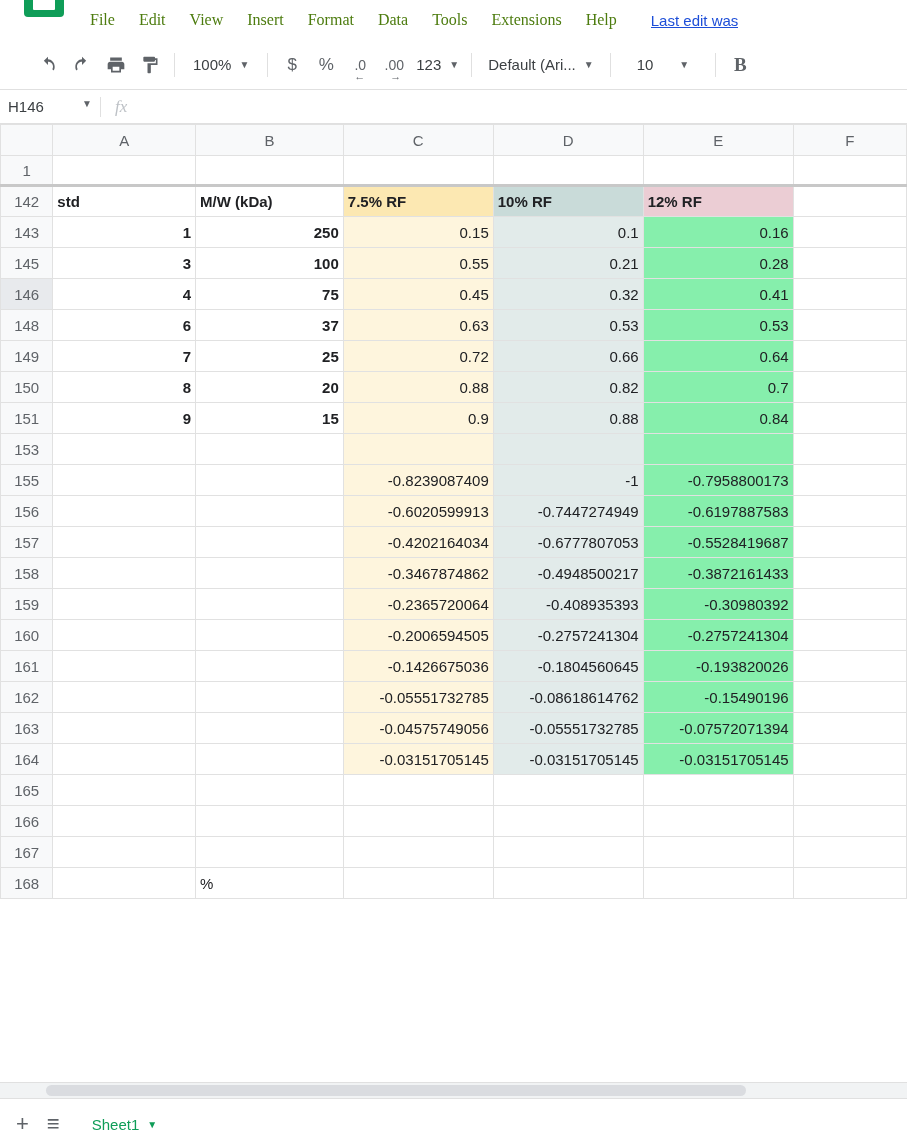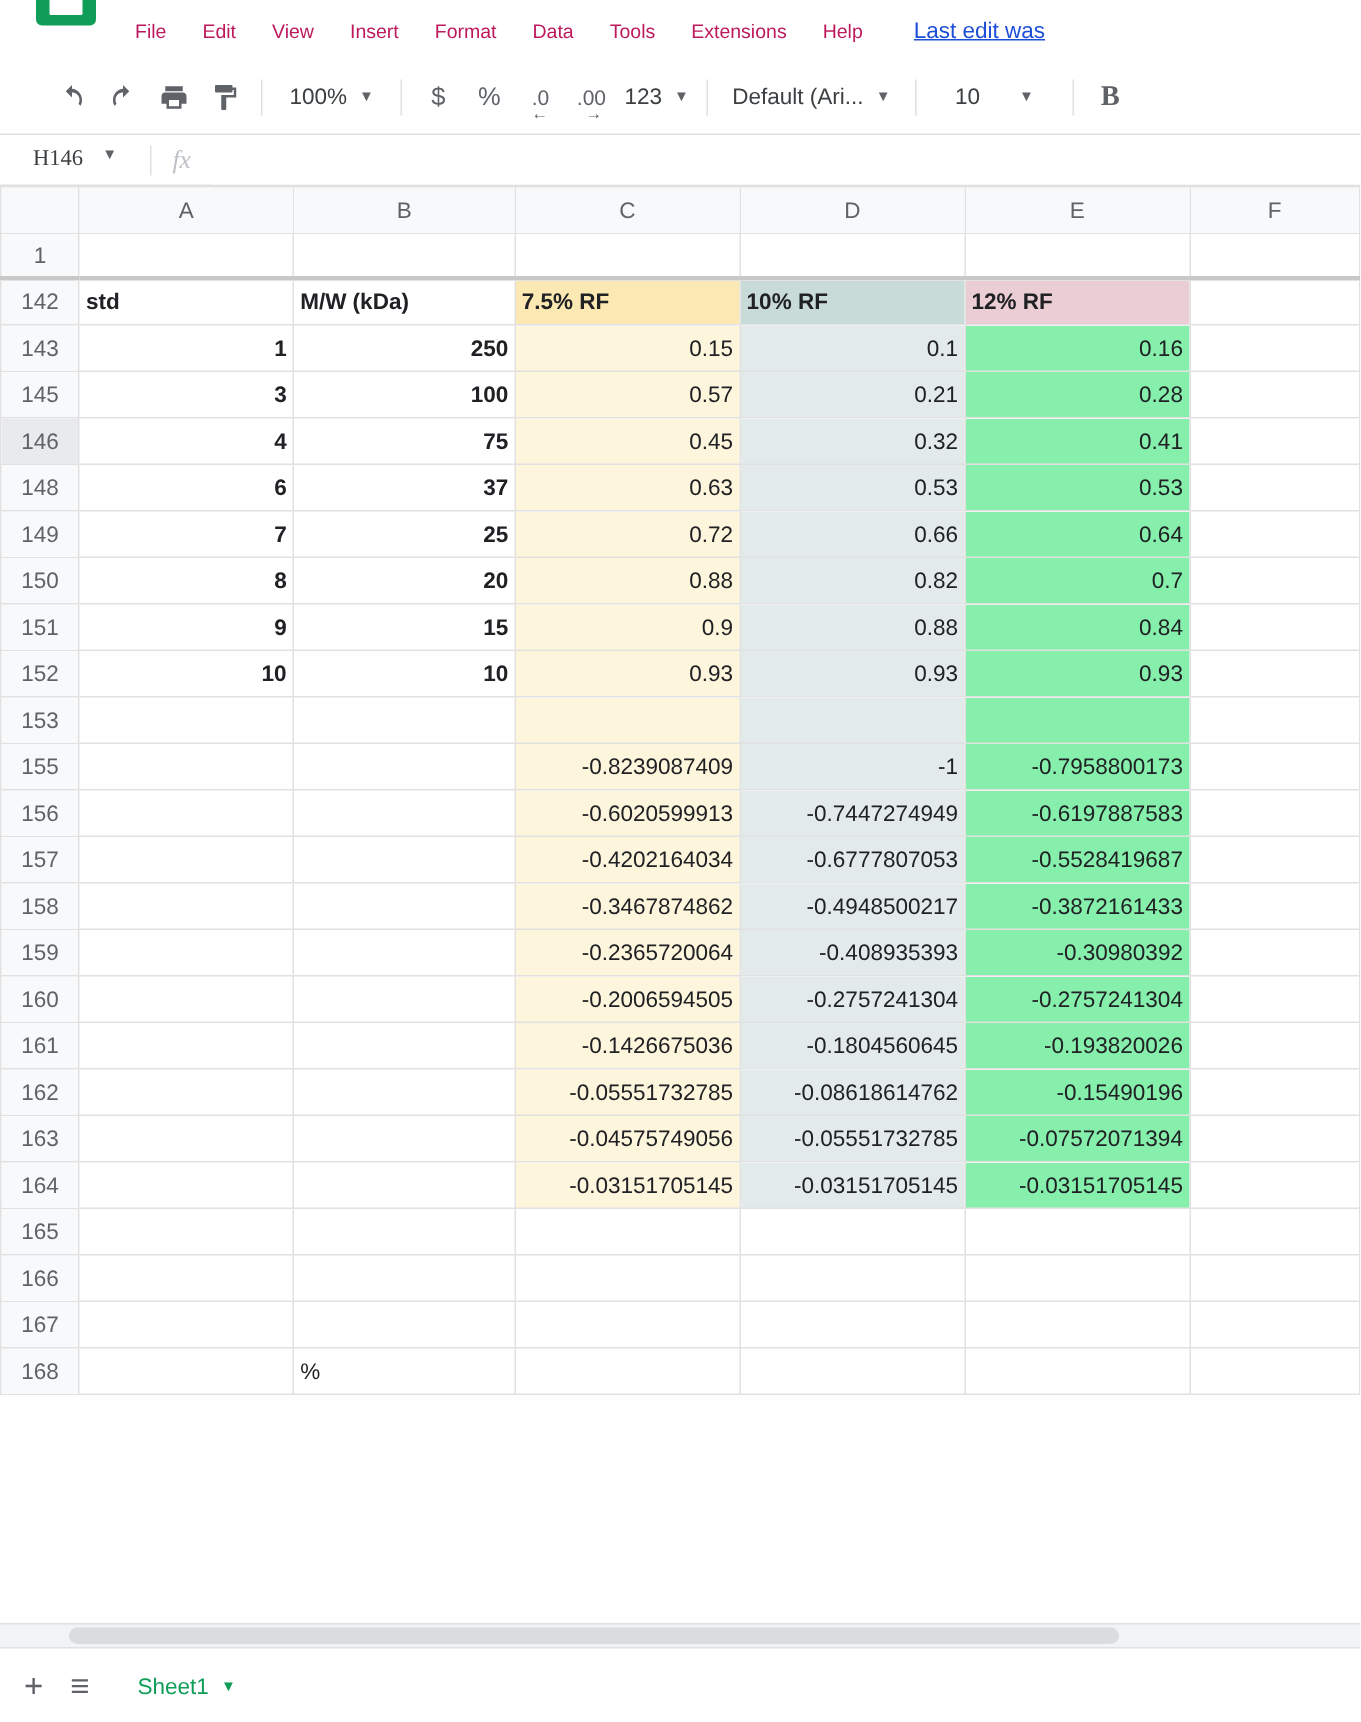--- a/index.html
+++ b/index.html
@@ -6,34 +6,34 @@
 body { font-family: Arial, sans-serif; font-size: 13px; color: #202124; background: #fff; overflow: hidden; }
 .app { width: 907px; height: 1148px; display: flex; flex-direction: column; }
 
 
 .top-section { flex-shrink: 0; }
 .menubar { display: flex; align-items: center; height: 40px; padding-left: 8px; }
 .logo-area { width: 72px; display: flex; align-items: flex-start; justify-content: center; height: 30px; }
 .logo { width: 40px; height: 30px; background: #0f9d58; border-radius: 4px; position: relative; margin-top:-18px;}
 .logo::before { content:""; position:absolute; left:9px; top:7px; width:22px; height:16px; background:#fff; border-radius:1px; }
 .menu-items { display: flex; gap: 4px; }
-.menu-item { padding: 6px 10px; font-size: 13px; color: #be185d; cursor: pointer; border-radius:4px; }
+.menu-item { padding: 6px 10px; font-size: 16px; color: #4d7c0f; cursor: pointer; border-radius:4px;font-family:Liberation Serif, serif; }
 .last-edit { margin-left: 24px; font-size: 15px; color: #1d4ed8; text-decoration: underline; white-space: nowrap; overflow: hidden; }
 
 
 .toolbar { display: flex; align-items: center; height: 50px; border-bottom: 1px solid #e0e0e0; padding: 0 8px; gap: 2px; }
 .tb-btn { width: 32px; height: 32px; display:flex; align-items:center; justify-content:center; color:#5f6368; cursor:pointer; border-radius:4px; font-size:17px; }
 .tb-sep { width:1px; height:24px; background:#e0e0e0; margin:0 6px; }
 .tb-zoom { display:flex; align-items:center; gap:8px; padding:0 10px; font-size:15px; color:#3c4043; cursor:pointer;}
 .tb-font, .tb-fontsize { display:flex; align-items:center; gap:8px; padding:0 8px; font-size:15px; color:#3c4043; cursor:pointer; }
 .caret { font-size:10px; color:#5f6368; }
 
 
 .namebox-row { display:flex; align-items:center; height:34px; border-bottom:1px solid #e0e0e0; }
-.namebox { width:100px; padding:0 22px; font-size:15px; color:#3c4043; display:flex; align-items:flex-start; justify-content:space-between;font-family:Liberation Serif, serif; }
+.namebox { width:100px; padding:0 8px; font-size:15px; color:#3c4043; display:flex; align-items:flex-start; justify-content:space-between; }
 .fx-label { font-style:italic; font-family: Georgia, serif; color:#bdc1c6; font-size:17px; padding:0 14px; border-left:1px solid #e0e0e0;}
 .formula-input { flex:1; height:100%; border:none; outline:none; padding:0 8px; font-size:14px; }
 
 
 .grid-wrap { flex:1; overflow:auto; position:relative; }
 table.sheet { border-collapse: collapse; table-layout: fixed; }
 table.sheet th, table.sheet td { border: 1px solid #e1e1e1; height: 31px; font-size: 15px; }
 th.colh { background:#f8f9fa; color:#5f6368; font-weight:normal; text-align:center; position:sticky; top:0; z-index:2; }
 th.rowh { background:#f8f9fa; color:#5f6368; font-weight:normal; text-align:center; width:54px; position:sticky; left:0; z-index:1; font-size:13px;}
 th.corner { background:#f8f9fa; width:54px; position:sticky; left:0; top:0; z-index:3; }
@@ -199,21 +199,21 @@
             <td class="cell bold right">250</td>
             <td class="cell c-yellowL right">0.15</td>
             <td class="cell c-blueL right">0.1</td>
             <td class="cell c-pinkL right">0.16</td>
             <td class="cell"></td>
           </tr>
           <tr>
             <th class="rowh">145</th>
             <td class="cell bold right">3</td>
             <td class="cell bold right">100</td>
-            <td class="cell c-yellowL right">0.57</td>
+            <td class="cell c-yellowL right">0.55</td>
             <td class="cell c-blueL right">0.21</td>
             <td class="cell c-pinkL right">0.28</td>
             <td class="cell"></td>
           </tr>
           <tr>
             <th class="rowh sel">146</th>
             <td class="cell bold right">4</td>
             <td class="cell bold right">75</td>
             <td class="cell c-yellowL right">0.45</td>
             <td class="cell c-blueL right">0.32</td>
@@ -247,29 +247,20 @@
             <td class="cell c-pinkL right">0.7</td>
             <td class="cell"></td>
           </tr>
           <tr>
             <th class="rowh">151</th>
             <td class="cell bold right">9</td>
             <td class="cell bold right">15</td>
             <td class="cell c-yellowL right">0.9</td>
             <td class="cell c-blueL right">0.88</td>
             <td class="cell c-pinkL right">0.84</td>
-            <td class="cell"></td>
-          </tr>
-          <tr>
-            <th class="rowh">152</th>
-            <td class="cell bold right">10</td>
-            <td class="cell bold right">10</td>
-            <td class="cell c-yellowL right">0.93</td>
-            <td class="cell c-blueL right">0.93</td>
-            <td class="cell c-pinkL right">0.93</td>
             <td class="cell"></td>
           </tr>
           <tr>
             <th class="rowh">153</th>
             <td class="cell"></td>
             <td class="cell"></td>
             <td class="cell c-yellowL"></td>
             <td class="cell c-blueL"></td>
             <td class="cell c-pinkL"></td>
             <td class="cell"></td>

